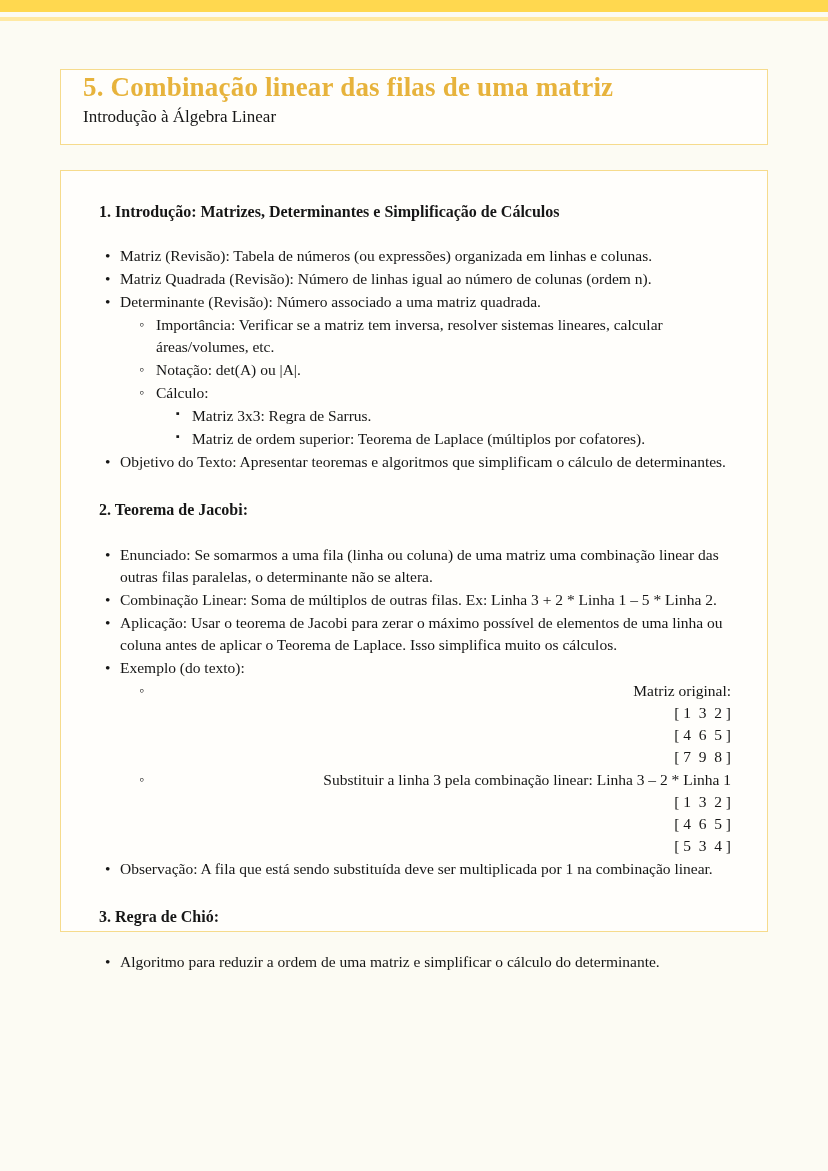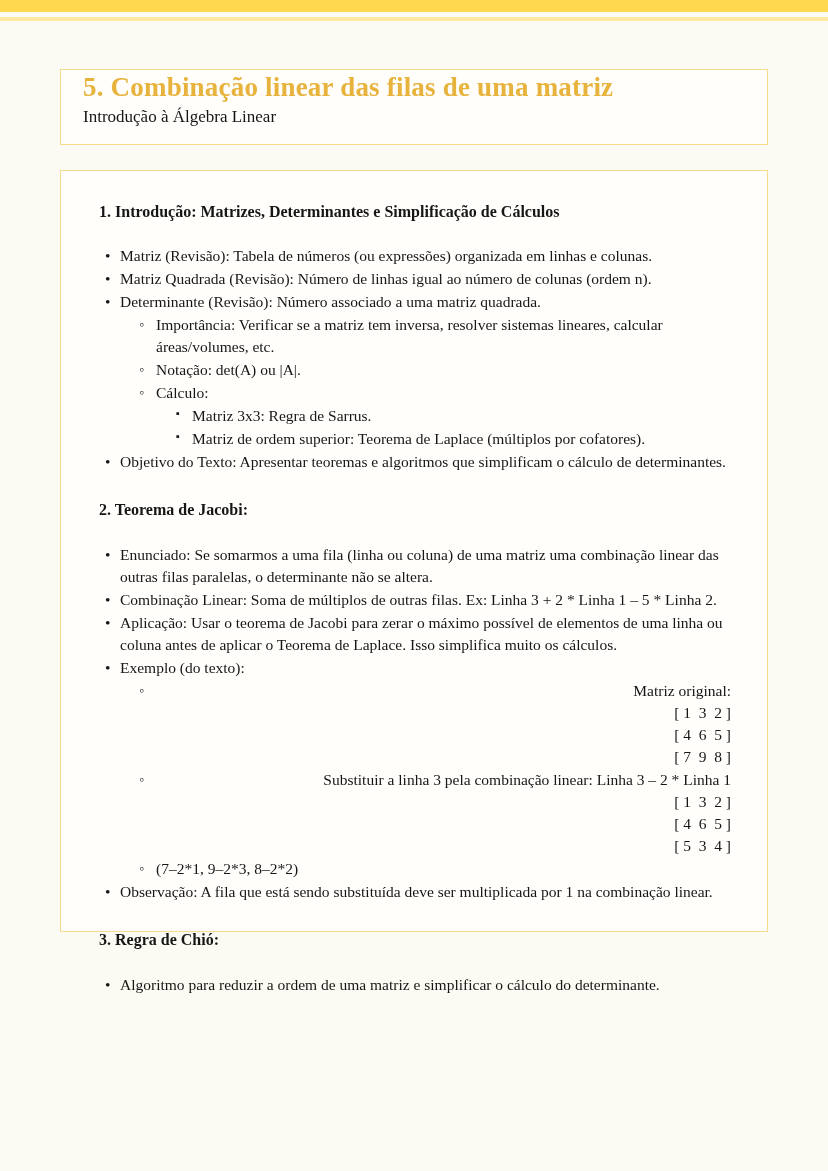--- a/index.html
+++ b/index.html
@@ -119,20 +119,19 @@
 
     <div class="li l2 matrix-line">
       <span class="mlabel">Substituir a linha 3 pela combinação linear: Linha 3 – 2 * Linha 1</span>
       <span class="matrix">
         <span class="mrow">[ 1  3  2 ]</span>
         <span class="mrow">[ 4  6  5 ]</span>
         <span class="mrow">[ 5  3  4 ]</span>
       </span>
     </div>
 
-    <div class="li l2">(7–2*1, 9–2*3, 8–2*2)</div>
     <div class="li l1">Observação: A fila que está sendo substituída deve ser multiplicada por 1 na combinação linear.</div>
 
     <h2>3. Regra de Chió:</h2>
     <div class="li l1">Algoritmo para reduzir a ordem de uma matriz e simplificar o cálculo do determinante.</div>
 
   </section>
 </div>
 
 </body></html>

